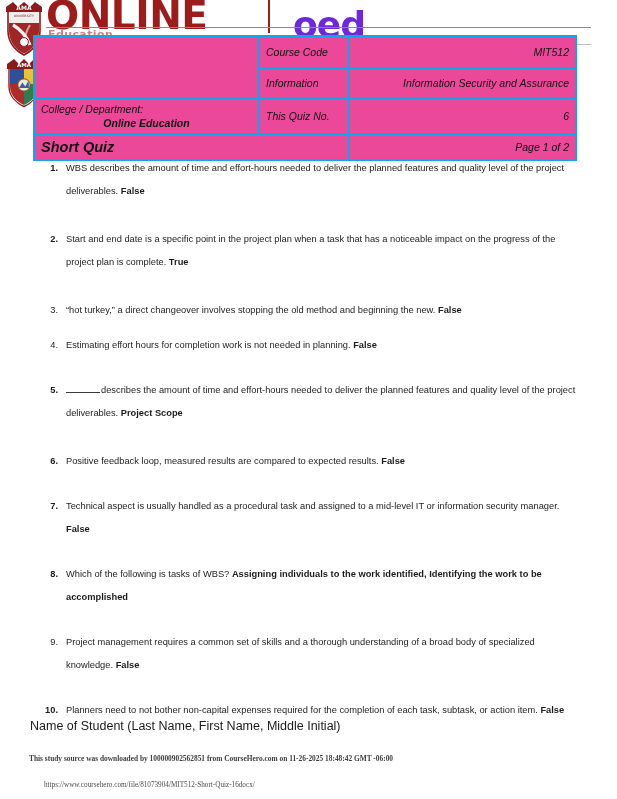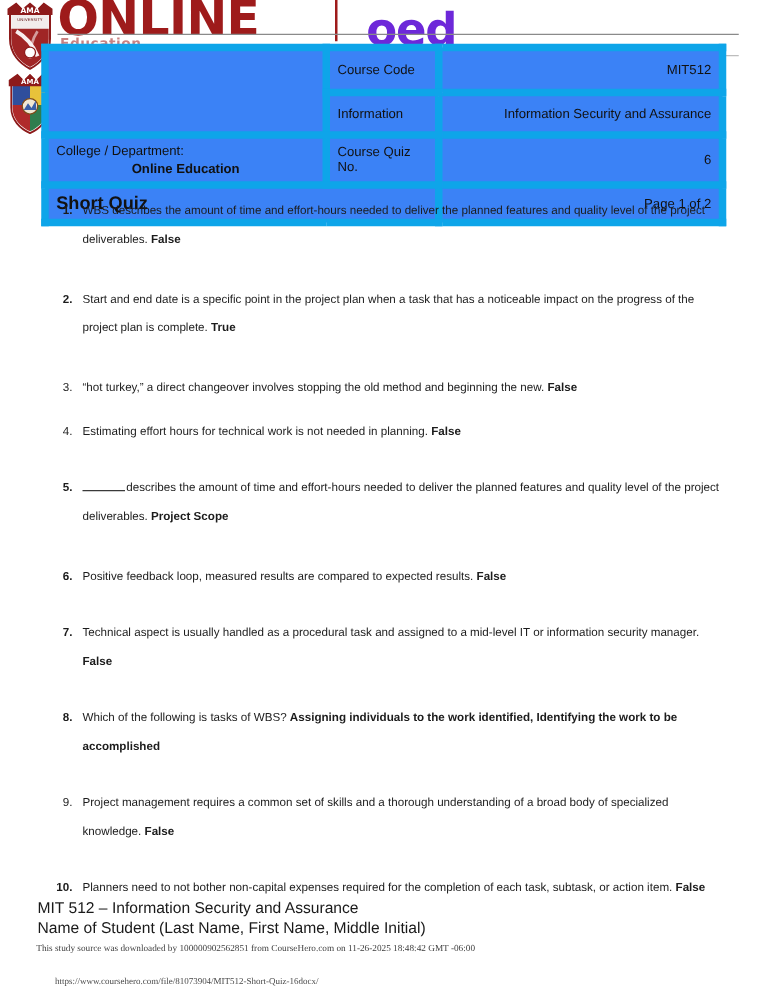--- a/index.html
+++ b/index.html
@@ -114,25 +114,26 @@
     position: absolute;
     left: 33px;
     top: 35px;
     width: 542px;
     border-collapse: collapse;
     table-layout: fixed;
     background: transparent;
     font-size: 10.5px;
   }
   .info-table td {
-    border: 6px solid #0ea5e9;
+    border: 2px solid #0ea5e9;
     padding: 4px 6px;
     vertical-align: middle;
-    background: #3b82f6;
+    background: #ec4899;
     color: #111;
+    font-style: italic;
   }
   .col-a { width: 225px; }
   .col-b { width: 90px; }
   .col-c { width: 227px; }
 
   .cell-center { text-align: right; }
   .cell-blank { height: 24px; }
   .dept-label { display: block; font-size: 10.5px; }
   .dept-value {
     display: block;
@@ -199,20 +200,21 @@
     color: #1a1a1a;
   }
   .watermark {
     position: absolute;
     left: 29px;
     top: 754px;
     font-family: "Liberation Serif", serif;
     font-size: 7.4px;
     color: #3d3d3d;
     white-space: nowrap;
+    font-weight: bold;
   }
   .sourceurl {
     position: absolute;
     left: 44px;
     top: 781px;
     font-family: "Liberation Serif", serif;
     font-size: 7.2px;
     color: #4a4a4a;
     white-space: nowrap;
   }
@@ -273,21 +275,21 @@
       </tr>
       <tr class="row-h2">
         <td>Information</td>
         <td class="cell-center">Information Security and Assurance</td>
       </tr>
       <tr class="row-h3">
         <td>
           <span class="dept-label">College / Department:</span>
           <span class="dept-value">Online Education</span>
         </td>
-        <td>Course Quiz No.</td>
+        <td>This Quiz No.</td>
         <td class="cell-center">6</td>
       </tr>
       <tr>
         <td colspan="2" class="quiz-title">Short Quiz</td>
         <td class="cell-center">Page 1 of 2</td>
       </tr>
     </tbody>
   </table>
 
   <div class="questions" id="questions-list">
@@ -301,21 +303,21 @@
         <span class="q-body"><span>Start and end date is a specific point in the project plan when a task that has a noticeable impact on the progress of the project plan is complete. </span><b>True</b></span>
       </div>
       <div style="height: 25px;"></div>
       <div class="q-item">
         <span class="q-num">3.</span>
         <span class="q-body"><span>“hot turkey,” a direct changeover involves stopping the old method and beginning the new. </span><b>False</b></span>
       </div>
       <div style="height: 12px;"></div>
       <div class="q-item">
         <span class="q-num">4.</span>
-        <span class="q-body"><span>Estimating effort hours for technical work is not needed in planning. </span><b>False</b></span>
+        <span class="q-body"><span>Estimating effort hours for completion work is not needed in planning. </span><b>False</b></span>
       </div>
       <div style="height: 22px;"></div>
       <div class="q-item">
         <span class="q-num bold">5.</span>
         <span class="q-body"><span class="blank-rule"></span><span>describes the amount of time and effort-hours needed to deliver the planned features and quality level of the project deliverables. </span><b>Project Scope</b></span>
       </div>
       <div style="height: 25px;"></div>
       <div class="q-item">
         <span class="q-num bold">6.</span>
         <span class="q-body"><span>Positive feedback loop, measured results are compared to expected results. </span><b>False</b></span>
@@ -336,20 +338,19 @@
         <span class="q-body"><span>Project management requires a common set of skills and a thorough understanding of a broad body of specialized knowledge. </span><b>False</b></span>
       </div>
       <div style="height: 22px;"></div>
       <div class="q-item">
         <span class="q-num bold">10.</span>
         <span class="q-body"><span>Planners need to not bother non-capital expenses required for the completion of each task, subtask, or action item. </span><b>False</b></span>
       </div>
     </div>
 
   <div class="footer">
-    <div class="footer-line">MIT 512 – Information Security and Assurance</div>
     <div class="footer-line">Name of Student (Last Name, First Name, Middle Initial)</div>
   </div>
 
   <div class="watermark">This study source was downloaded by 100000902562851 from CourseHero.com on 11-26-2025 18:48:42 GMT -06:00</div>
   <div class="sourceurl">https://www.coursehero.com/file/81073904/MIT512-Short-Quiz-16docx/</div>
 
 </div>
 
 </body></html>

